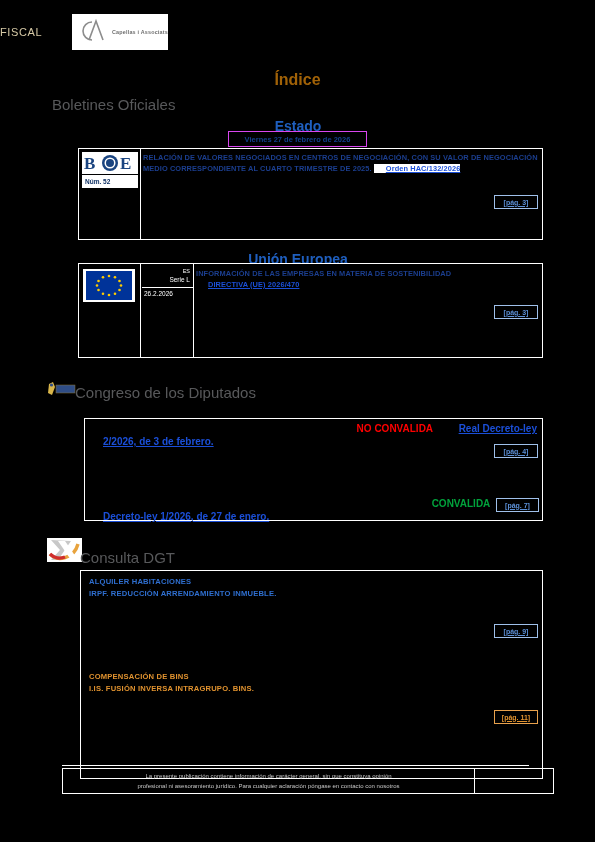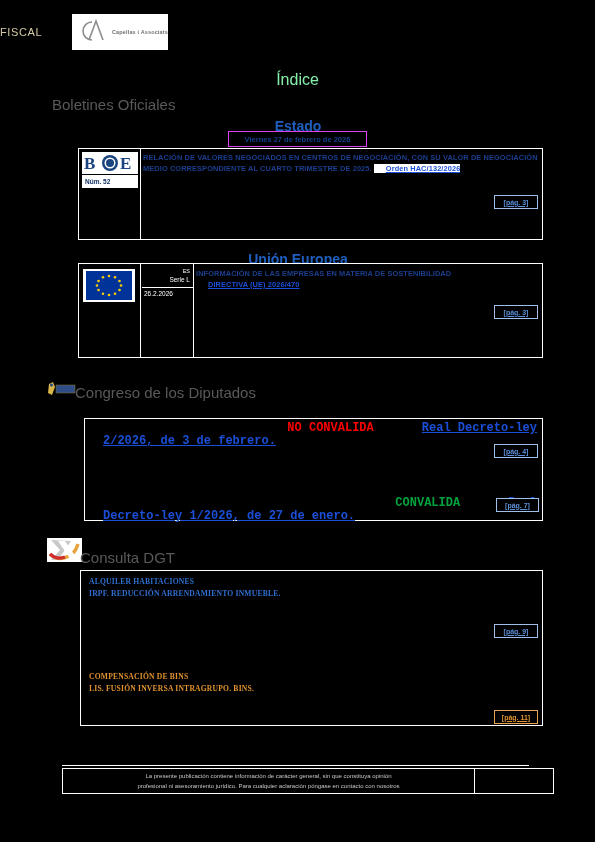--- a/index.html
+++ b/index.html
@@ -19,21 +19,21 @@
   .logo-name{
     font-size:5.4px;font-weight:bold;color:#6f6f6f;letter-spacing:.2px;
     margin-left:2px;white-space:nowrap;
   }
   .fiscal{
     position:absolute;left:0;top:26px;width:595px;text-align:left;
     font-size:11px;letter-spacing:.6px;color:#d6c9a6;
   }
   .indice{
     position:absolute;left:0;top:71px;width:595px;text-align:center;
-    font-size:16px;color:#86efac;
+    font-size:16px;color:#a16207;font-weight:bold;
   }
   .sec-title{
     position:absolute;font-size:15px;color:#58595b;white-space:nowrap;
   }
   .sec-title.bo{left:52px;top:96px;}
   .sec-title.congreso{left:75px;top:384px;}
   .sec-title.dgt{left:80px;top:549px;}
 
   
   .subhead{
@@ -50,21 +50,21 @@
     font-size:7.5px;font-weight:bold;color:#12408f;background:#000;
   }
 
   
   .block{
     position:absolute;border:1px solid #ffffff;box-sizing:border-box;background:#000;
   }
   .block.boe{left:78px;top:148px;width:465px;height:92px;}
   .block.ue{left:78px;top:263px;width:465px;height:95px;}
   .block.congreso{left:84px;top:418px;width:459px;height:103px;}
-  .block.dgt{left:80px;top:570px;width:463px;height:156px;font-family:Liberation Serif, serif;}
+  .block.dgt{left:80px;top:570px;width:463px;height:209px;}
 
   
   .logo-cell{
     position:absolute;left:0;top:0;width:62px;height:100%;
     border-right:1px solid #ffffff;box-sizing:border-box;
   }
   .boe-emblem{
     position:absolute;left:3px;top:3px;width:56px;height:22px;background:#ffffff;
     display:flex;align-items:center;justify-content:center;
   }
@@ -110,21 +110,21 @@
   }
   .pag.orange{border-color:#e8a14c;color:#e0922f;}
   .pag.p1{left:494px;top:195px;width:44px;height:14px;}
   .pag.p2{left:494px;top:305px;width:44px;height:14px;}
   .pag.p3{left:494px;top:444px;width:44px;height:14px;}
   .pag.p4{left:496px;top:498px;width:43px;height:14px;}
   .pag.p5{left:494px;top:624px;width:44px;height:14px;}
   .pag.p6{left:494px;top:710px;width:44px;height:14px;}
 
   
-  .cg-row{position:absolute;font-size:12px;font-weight:bold;line-height:13px;font-family:Liberation Mono, monospace;}
+  .cg-row{position:absolute;font-size:10px;font-weight:bold;line-height:13px;}
   .cg-row.r1{left:6px;top:3px;width:446px;text-align:right;}
   .cg-row.r1 .second{display:block;text-align:left;}
   .cg-row.r2{left:6px;top:78px;width:446px;text-align:right;}
   .cg-row.r2 .second{display:block;text-align:left;}
   .status-no{color:#ff0000;}
   .status-si{color:#00a33c;}
 
   
   .dgt-entry{position:absolute;font-size:7.6px;font-weight:bold;line-height:12px;letter-spacing:.2px;}
   .dgt-entry.e1{left:8px;top:5px;color:#2f6fd0;}

